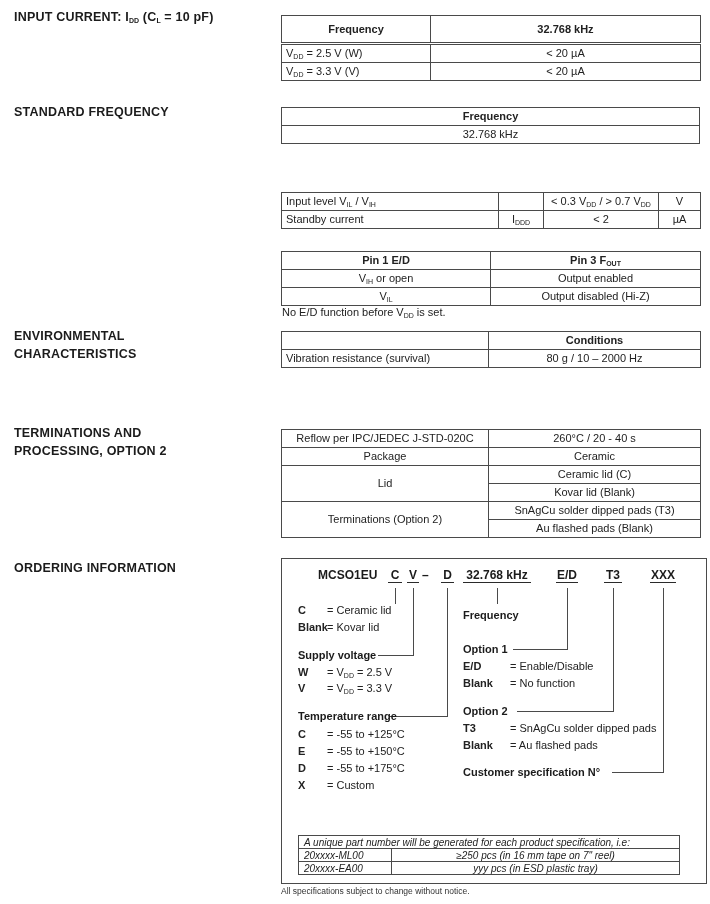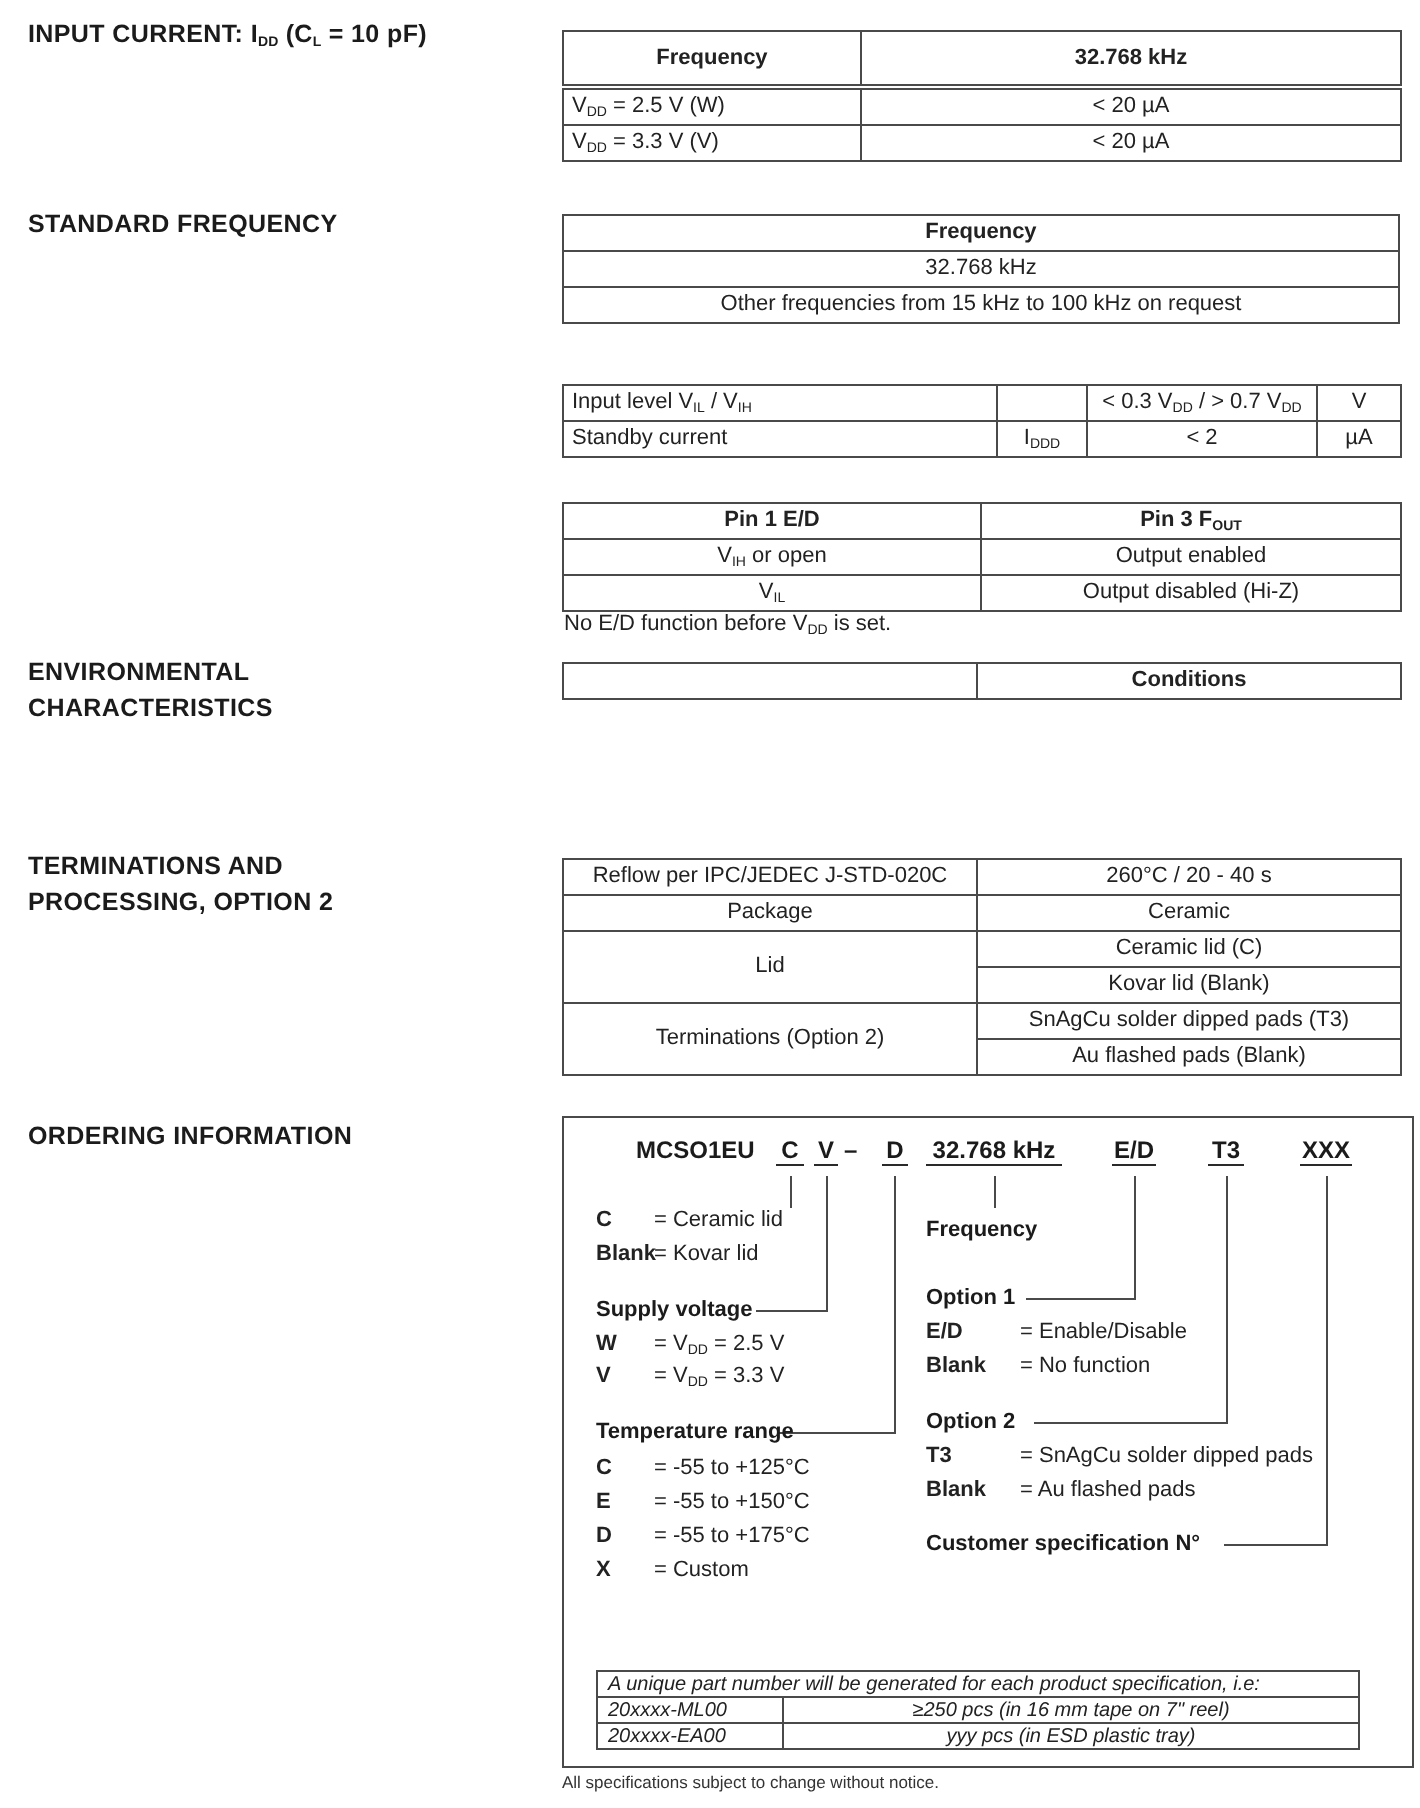--- a/index.html
+++ b/index.html
@@ -63,23 +63,20 @@
     </table>
 
   <table style="left:281px;top:107px;width:419px;">
     <tbody>
         <tr>
           <td class="b">Frequency</td>
         </tr>
     <tr>
           <td>32.768 kHz</td>
         </tr>
-    <tr>
-          <td>Other frequencies from 15 kHz to 100 kHz on request</td>
-        </tr>
   </tbody>
     </table>
 
   <table style="left:281px;top:192px;width:419px;">
     <colgroup>
         <col style="width:217px;">
         <col style="width:45px;">
         <col style="width:115px;">
         <col style="width:42px;">
       </colgroup>
@@ -123,20 +120,24 @@
 
   <table style="left:281px;top:331px;width:419px;">
     <colgroup>
         <col style="width:207px;">
         <col style="width:212px;">
       </colgroup>
     <tbody>
         <tr>
       <td></td>
       <td class="b">Conditions</td>
+    </tr>
+    <tr>
+      <td class="al">Vibration resistance (survival)</td>
+      <td>80 g / 10 – 2000 Hz</td>
     </tr>
   </tbody>
     </table>
 
   <table style="left:281px;top:429px;width:419px;">
     <colgroup>
         <col style="width:207px;">
         <col style="width:212px;">
       </colgroup>
     <tbody>

